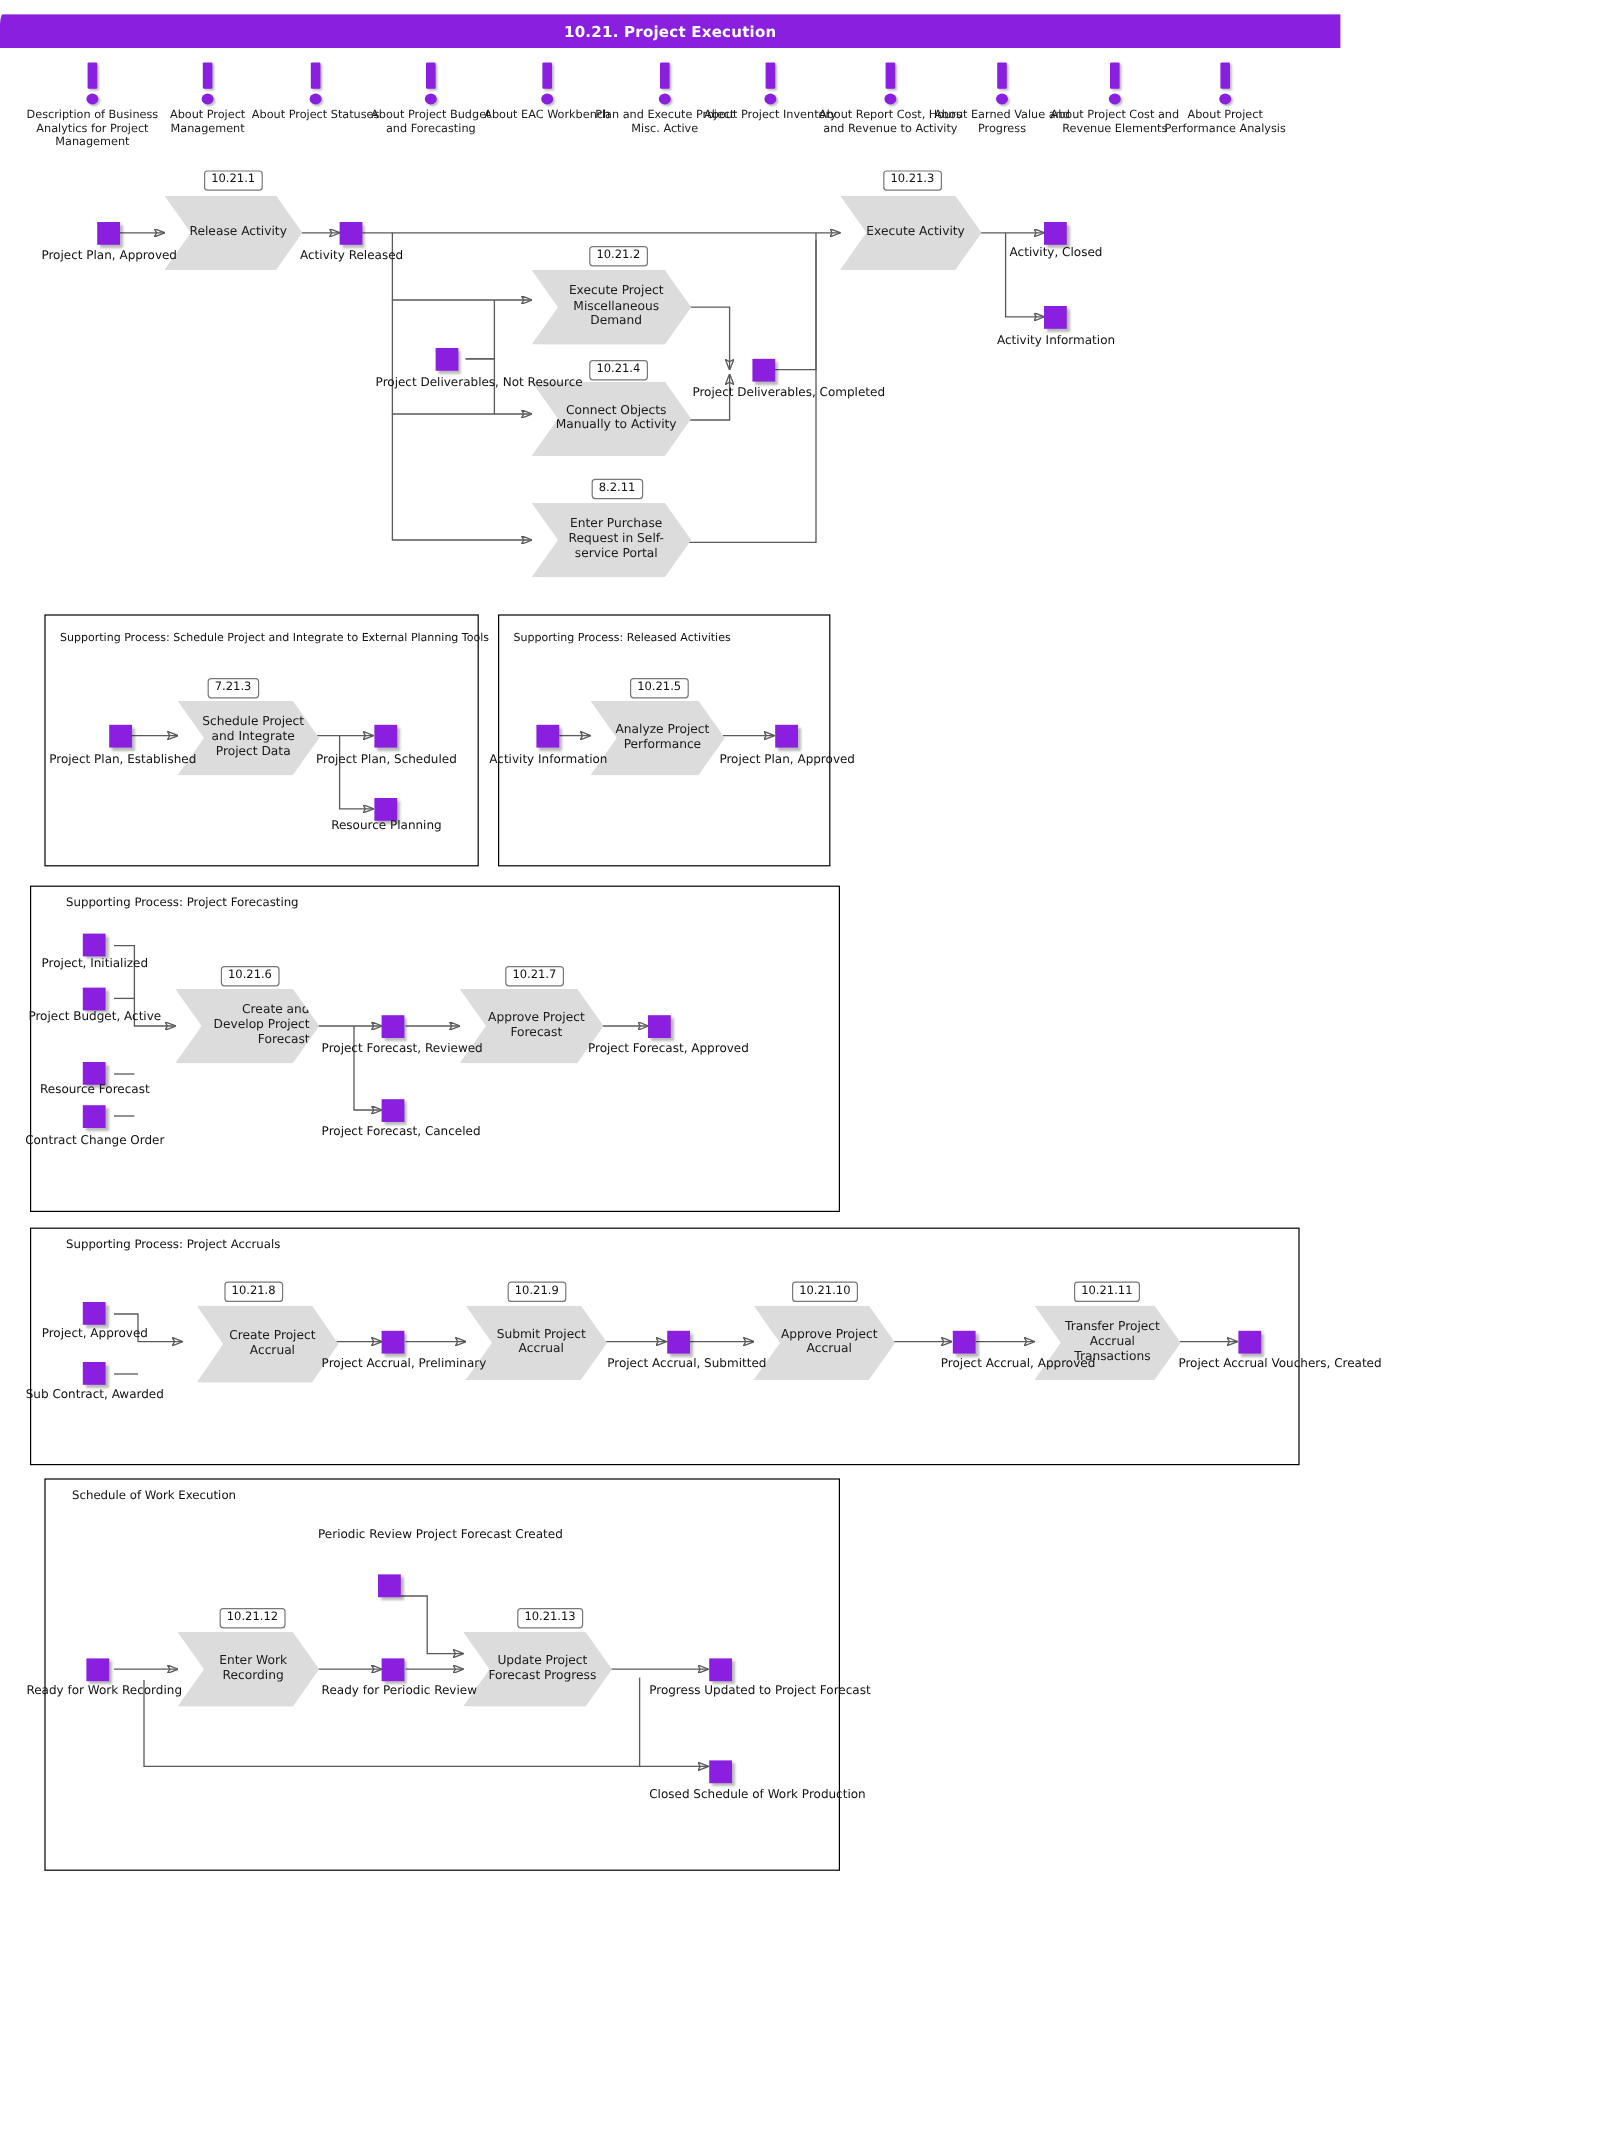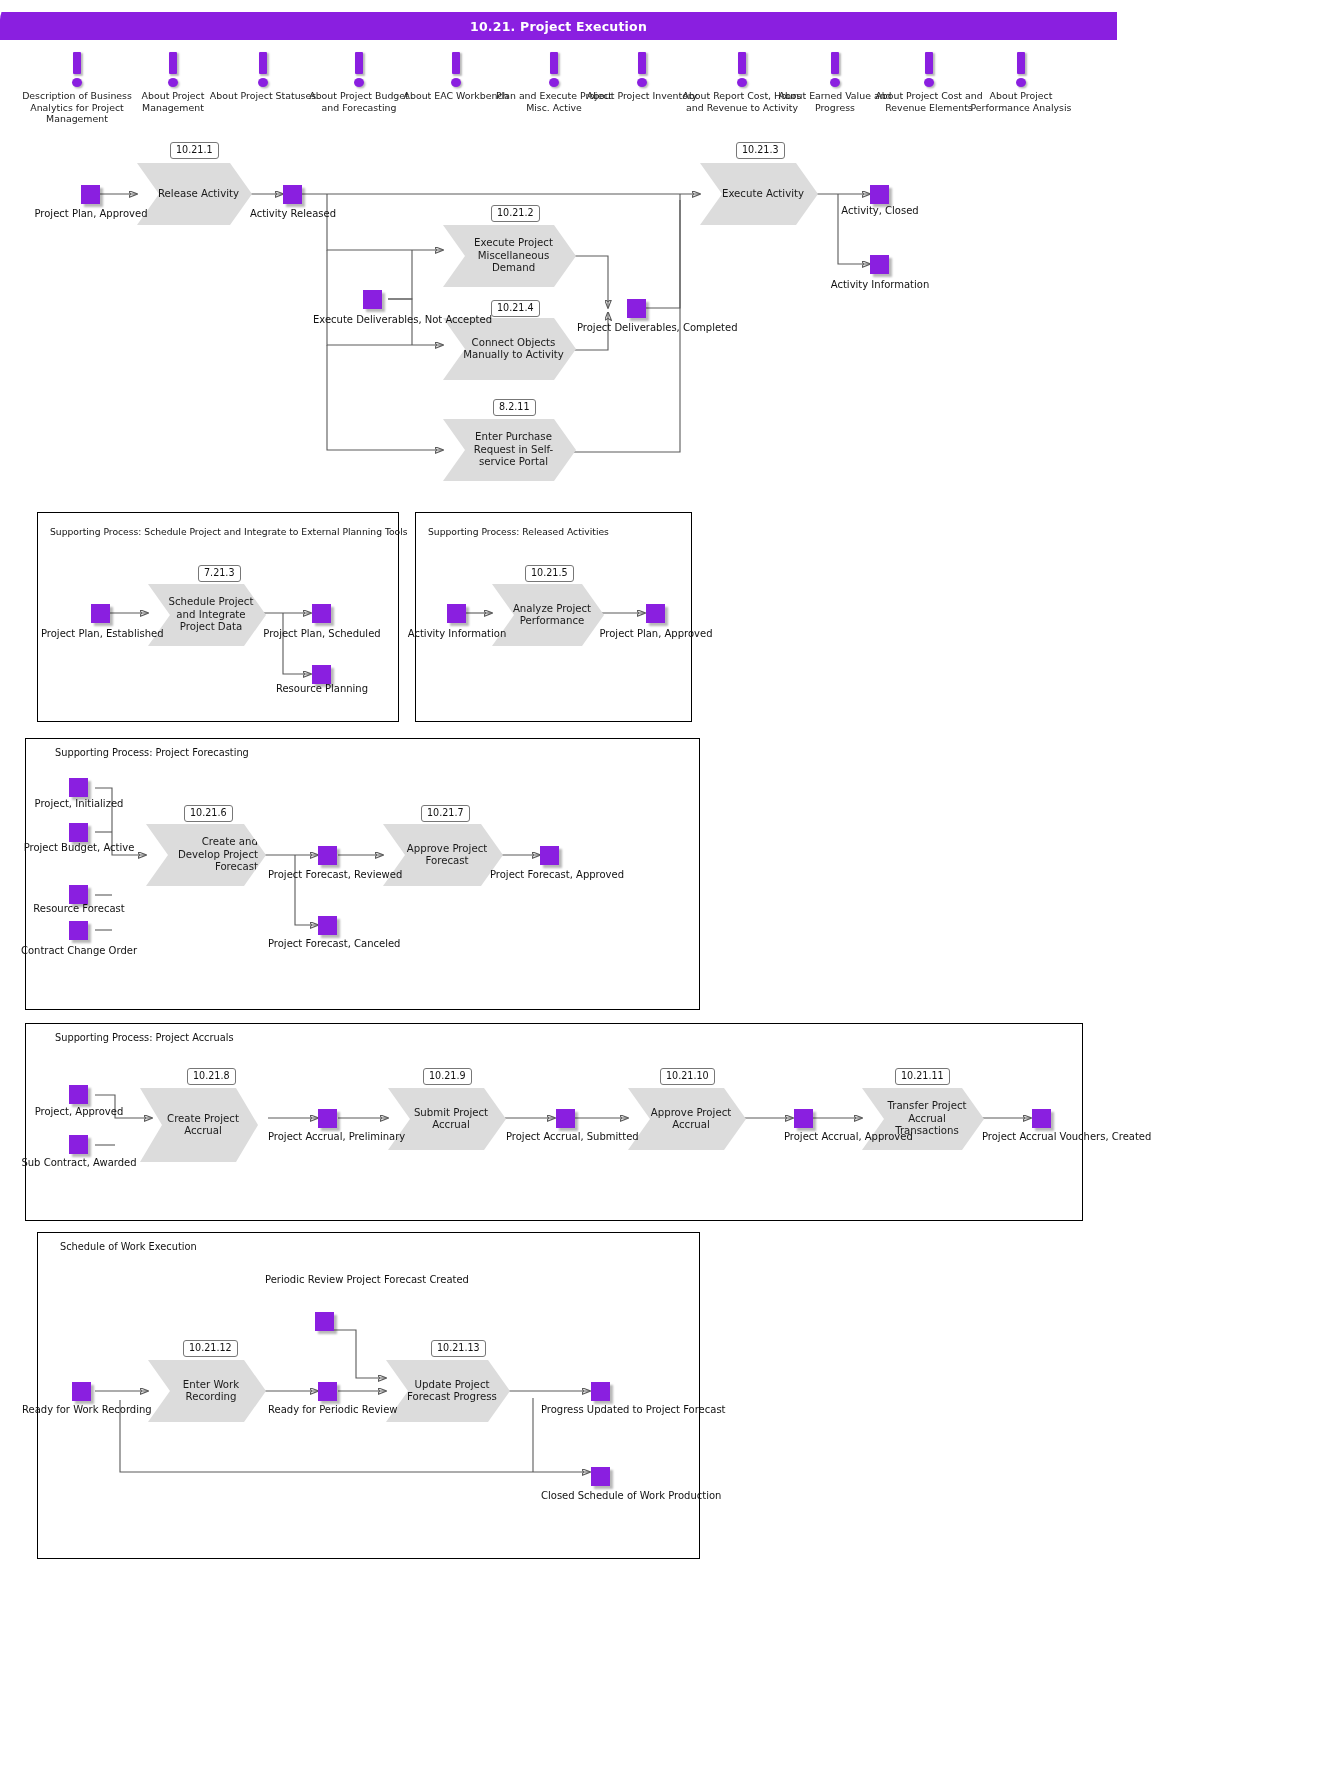--- a/index.html
+++ b/index.html
@@ -248,34 +248,34 @@
     <span>Execute Activity</span>
   </div>
 
   <div class="sq" style="left:81px;top:185px;"></div>
   <div class="nodelabel" style="left:31px;top:208px;width:120px;">Project Plan, Approved</div>
 
   <div class="sq" style="left:283px;top:185px;"></div>
   <div class="nodelabel" style="left:233px;top:208px;width:120px;">Activity Released</div>
 
   <div class="sq" style="left:363px;top:290px;"></div>
-  <div class="nodelabel" style="left:313px;top:314px;width:120px;">Execute Deliverables, Not Accepted</div>
+  <div class="nodelabel" style="left:313px;top:314px;width:120px;">Project Deliverables, Not Resource</div>
 
   <div class="sq" style="left:627px;top:299px;"></div>
   <div class="nodelabel" style="left:577px;top:322px;width:120px;">Project Deliverables, Completed</div>
 
   <div class="sq" style="left:870px;top:185px;"></div>
   <div class="nodelabel" style="left:820px;top:205px;width:120px;">Activity, Closed</div>
 
   <div class="sq" style="left:870px;top:255px;"></div>
   <div class="nodelabel" style="left:820px;top:279px;width:120px;">Activity Information</div>
 
   <div class="panel" style="left:37px;top:512px;width:360px;height:208px;"></div>
   <div class="paneltitle small" style="left:50px;top:526px;">Supporting Process: Schedule Project and Integrate to External Planning Tools</div>
-  <div class="idbadge" style="left:198px;top:565px;">7.21.3</div>
+  <div class="idbadge" style="left:173px;top:565px;">7.21.3</div>
   <div class="chevron" style="left:148px;top:584px;width:118px;height:62px;">
     <span>Schedule Project and Integrate Project Data</span>
   </div>
   <div class="sq" style="left:91px;top:604px;"></div>
   <div class="nodelabel" style="left:41px;top:628px;width:120px;">Project Plan, Established</div>
   <div class="sq" style="left:312px;top:604px;"></div>
   <div class="nodelabel" style="left:262px;top:628px;width:120px;">Project Plan, Scheduled</div>
   <div class="sq" style="left:312px;top:665px;"></div>
   <div class="nodelabel" style="left:262px;top:683px;width:120px;">Resource Planning</div>
 
@@ -315,21 +315,21 @@
   <div class="nodelabel" style="left:268px;top:869px;width:120px;">Project Forecast, Reviewed</div>
   <div class="sq" style="left:318px;top:916px;"></div>
   <div class="nodelabel" style="left:268px;top:938px;width:120px;">Project Forecast, Canceled</div>
   <div class="sq" style="left:540px;top:846px;"></div>
   <div class="nodelabel" style="left:490px;top:869px;width:120px;">Project Forecast, Approved</div>
 
   <div class="panel" style="left:25px;top:1023px;width:1056px;height:196px;"></div>
   <div class="paneltitle" style="left:55px;top:1032px;">Supporting Process: Project Accruals</div>
 
   <div class="idbadge" style="left:187px;top:1068px;">10.21.8</div>
-  <div class="chevron" style="left:140px;top:1088px;width:118px;height:74px;">
+  <div class="chevron" style="left:164px;top:1088px;width:118px;height:64px;">
     <span>Create Project Accrual</span>
   </div>
   <div class="idbadge" style="left:423px;top:1068px;">10.21.9</div>
   <div class="chevron" style="left:388px;top:1088px;width:118px;height:62px;">
     <span>Submit Project Accrual</span>
   </div>
   <div class="idbadge" style="left:660px;top:1068px;">10.21.10</div>
   <div class="chevron" style="left:628px;top:1088px;width:118px;height:62px;">
     <span>Approve Project Accrual</span>
   </div>

